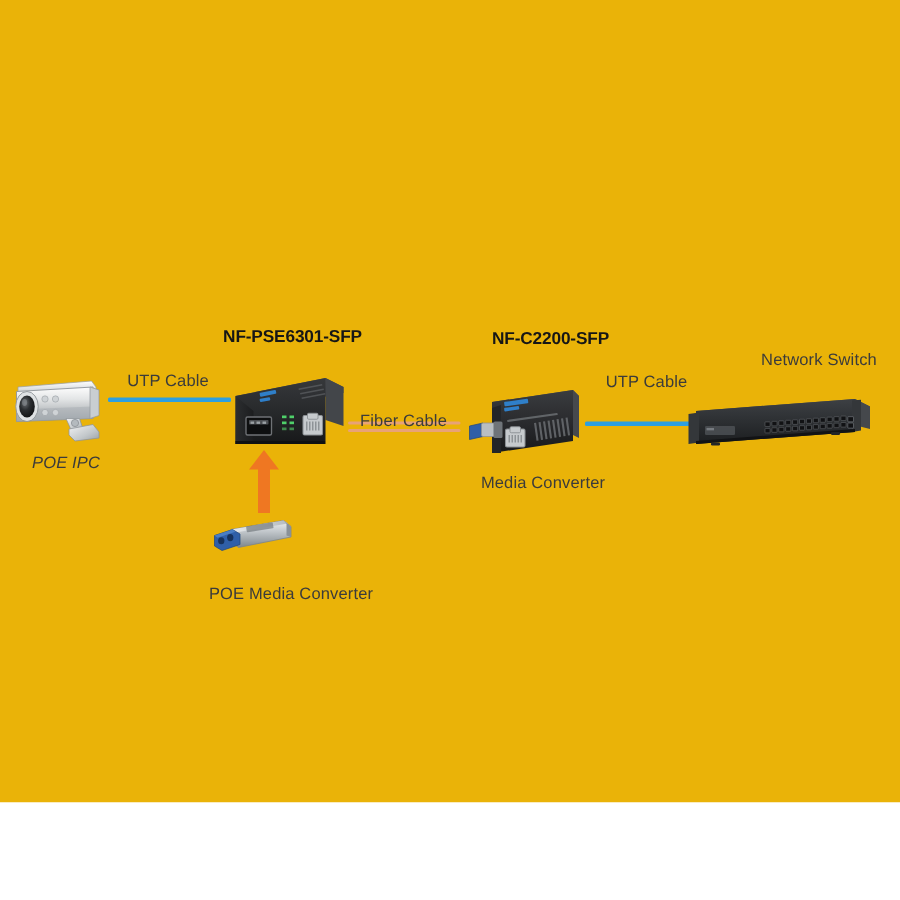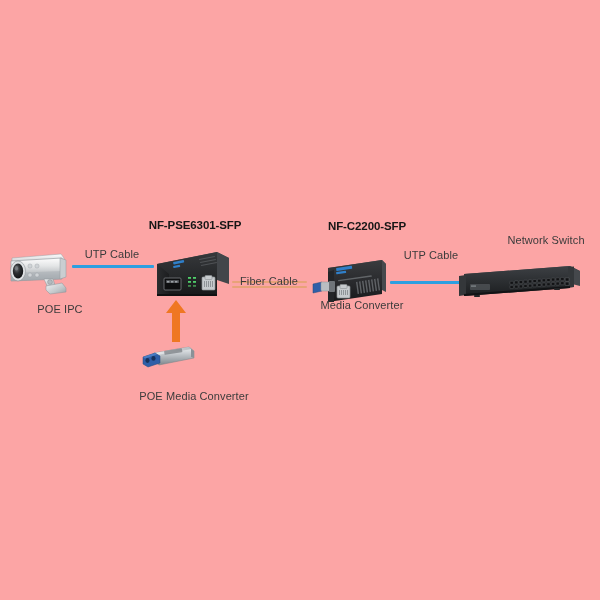--- a/index.html
+++ b/index.html
@@ -6,22 +6,22 @@
     margin: 0;
     padding: 0;
     background: #ffffff;
   }
   body {
     font-family: "Liberation Sans", sans-serif;
   }
   #stage {
     position: relative;
     width: 600px;
-    height: 600px;
-    background: #fca5a5;
+    height: 535px;
+    background: #eab308;
     overflow: hidden;
   }
   .diagram {
     position: absolute;
     left: 0;
     top: 0;
     width: 600px;
     height: 600px;
   }
   
@@ -340,25 +340,25 @@
 
         <rect x="16" y="31" width="6" height="2" rx="0.8" fill="#232527"></rect>
         <rect x="96" y="24" width="6" height="2" rx="0.8" fill="#232527"></rect>
       </svg>
     </div>
 
     <div class="lbl title centered" style="left:195px; top:219px;">NF-PSE6301-SFP</div>
 
     <div class="lbl title centered" style="left:367px; top:220px;">NF-C2200-SFP</div>
 
-    <div class="lbl centered" style="left:60px; top:303px;">POE IPC</div>
+    <div class="lbl centered" style="left:44px; top:303px;font-style:italic;">POE IPC</div>
 
     <div class="lbl centered" style="left:194px; top:390px;">POE Media Converter</div>
 
-    <div class="lbl centered" style="left:362px; top:299px;">Media Converter</div>
+    <div class="lbl centered" style="left:362px; top:316px;">Media Converter</div>
 
     <div class="lbl centered" style="left:526px; top:234px;margin-left:20px;">Network Switch</div>
 
     <div class="lbl centered" style="left:112px; top:248px;">UTP Cable</div>
 
     <div class="lbl centered" style="left:269px; top:250px;margin-top:25px;">Fiber Cable</div>
 
     <div class="lbl centered" style="left:431px; top:249px;">UTP Cable</div>
 
   </div>

